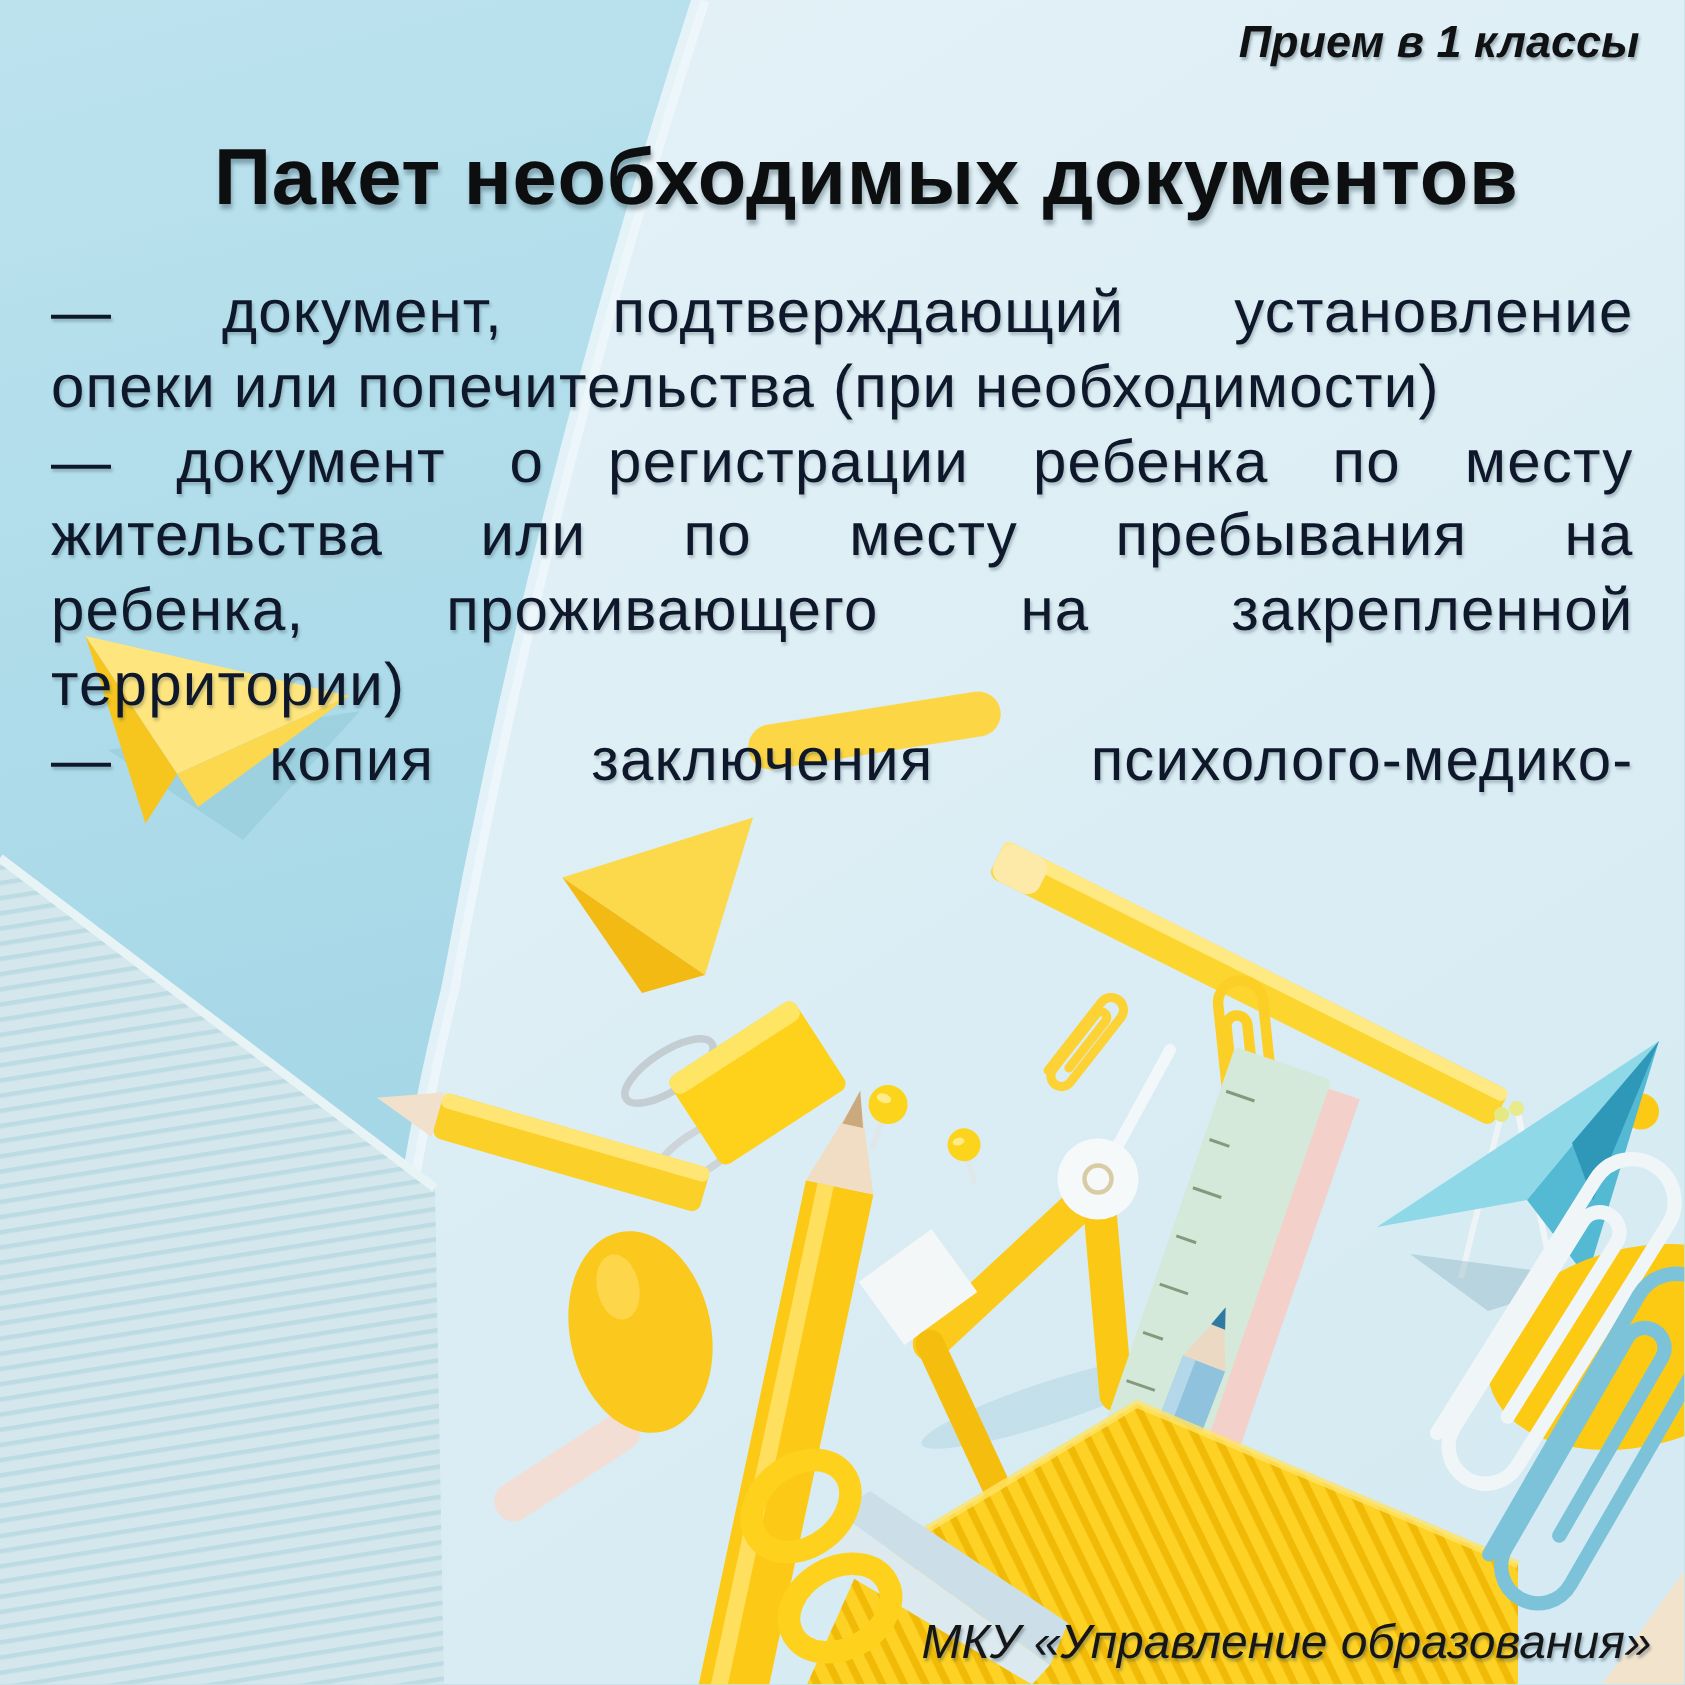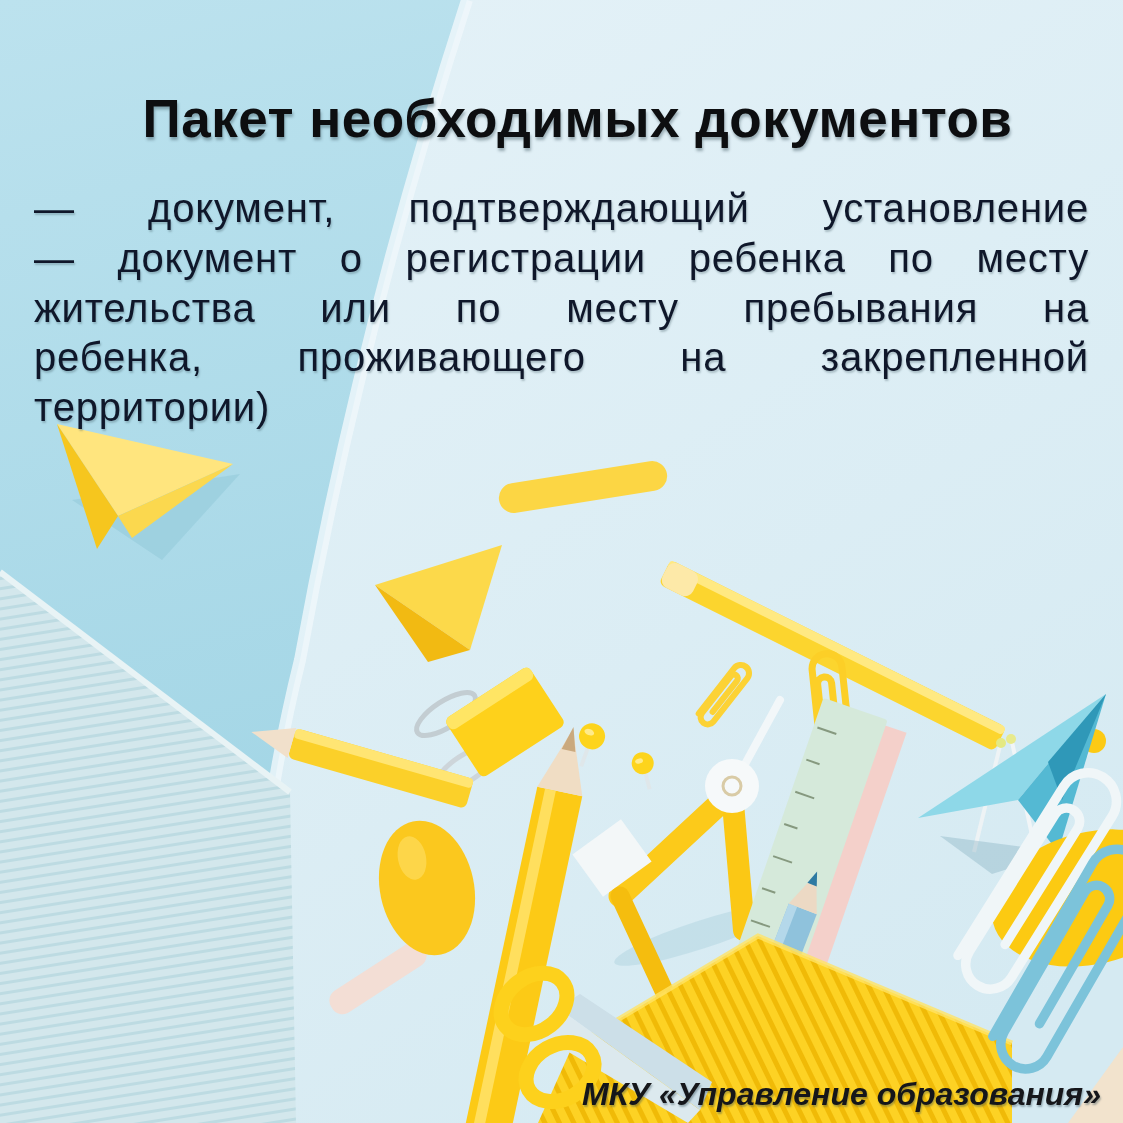--- a/index.html
+++ b/index.html
@@ -29,21 +29,21 @@
     left:34px;right:34px;top:184px;
     text-shadow:1px 2px 2px rgba(50,75,85,.3);
   }
   .line{
     font-size:40px;line-height:49.8px;letter-spacing:.8px;
     color:#0f172a;white-space:normal;
   }
   .line.j{text-align:justify;text-align-last:justify;}
   .footer{
     right:22px;bottom:10px;
-    font-size:32px;font-style:italic;font-weight:bold;
+    font-size:32px;font-style:italic;font-weight:normal;
     color:#15161a;
     text-shadow:1px 2px 2px rgba(45,70,80,.4);
   }
 </style>
 </head>
 <body>
 
 <div class="canvas">
 
   <svg class="bg" viewBox="0 0 1123 1123" aria-hidden="true">
@@ -206,24 +206,27 @@
     <use href="#clipShape" transform="translate(1018,985) rotate(30) scale(1.9)" stroke="#7cc3da" stroke-width="5"></use>
 
     <g>
       <polygon points="580,994 712,1082 700,1110 558,1008" fill="#ccdfe8"></polygon>
       <polygon points="558,1008 700,1110 688,1123 545,1038" fill="#dce9ee"></polygon>
       <ellipse cx="534" cy="1004" rx="36" ry="27" transform="rotate(-38 534 1004)" fill="none" stroke="#fdd11c" stroke-width="15"></ellipse>
       <ellipse cx="560" cy="1072" rx="36" ry="27" transform="rotate(-30 560 1072)" fill="none" stroke="#fdd11c" stroke-width="15"></ellipse>
     </g>
   </svg>
 
+  <div class="txt kicker">Прием в 1 классы</div>
   <div class="txt title">Пакет необходимых документов</div>
 
   <div class="txt bodytext">
     <div class="line j">— документ, подтверждающий установление</div>
+    <div class="line">опеки или попечительства (при необходимости)</div>
     <div class="line j">— документ о регистрации ребенка по месту</div>
     <div class="line j">жительства или по месту пребывания на</div>
     <div class="line j">ребенка, проживающего на закрепленной</div>
     <div class="line">территории)</div>
+    <div class="line j">— копия заключения психолого-медико-</div>
   </div>
 
   <div class="txt footer">МКУ «Управление образования»</div>
 </div>
 
 </body></html>

